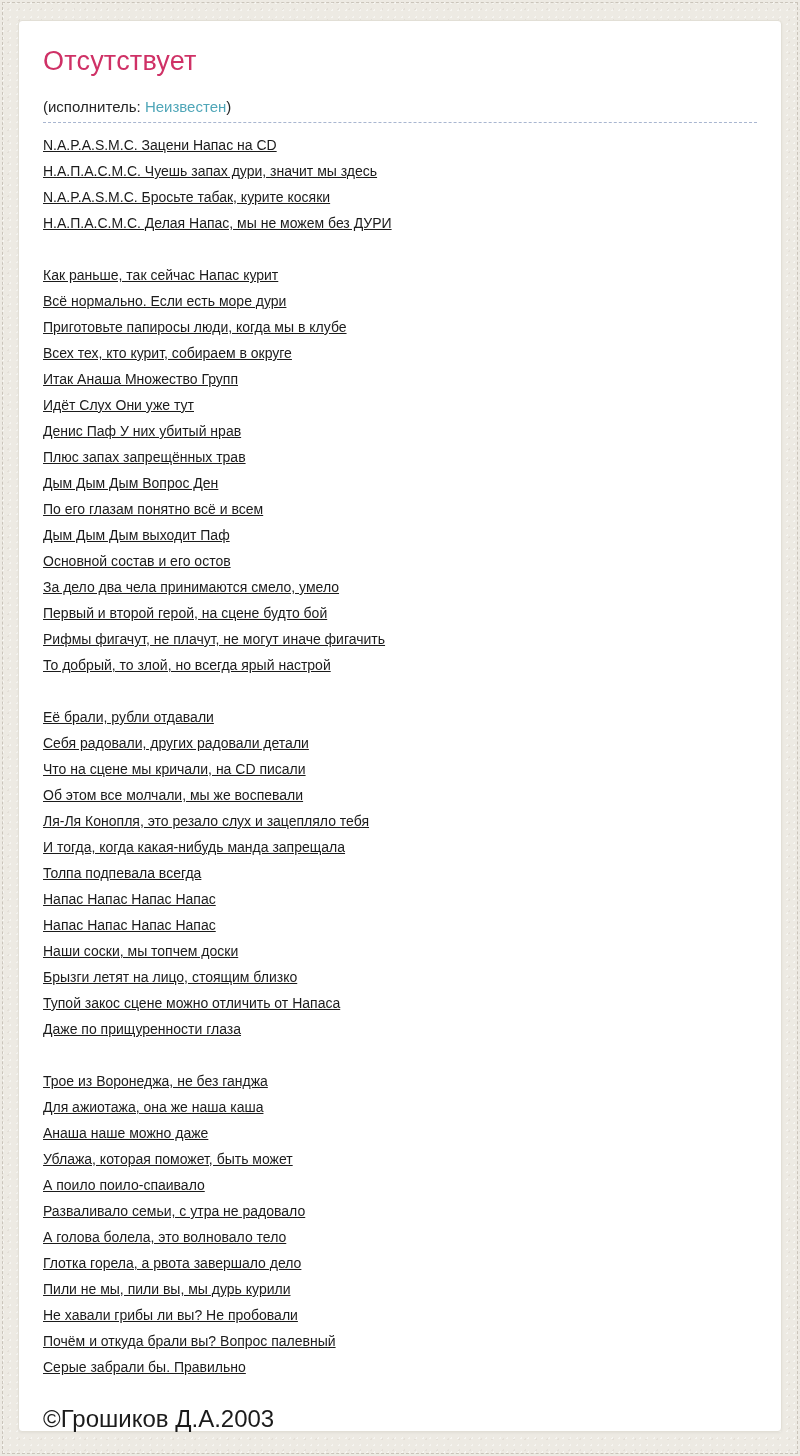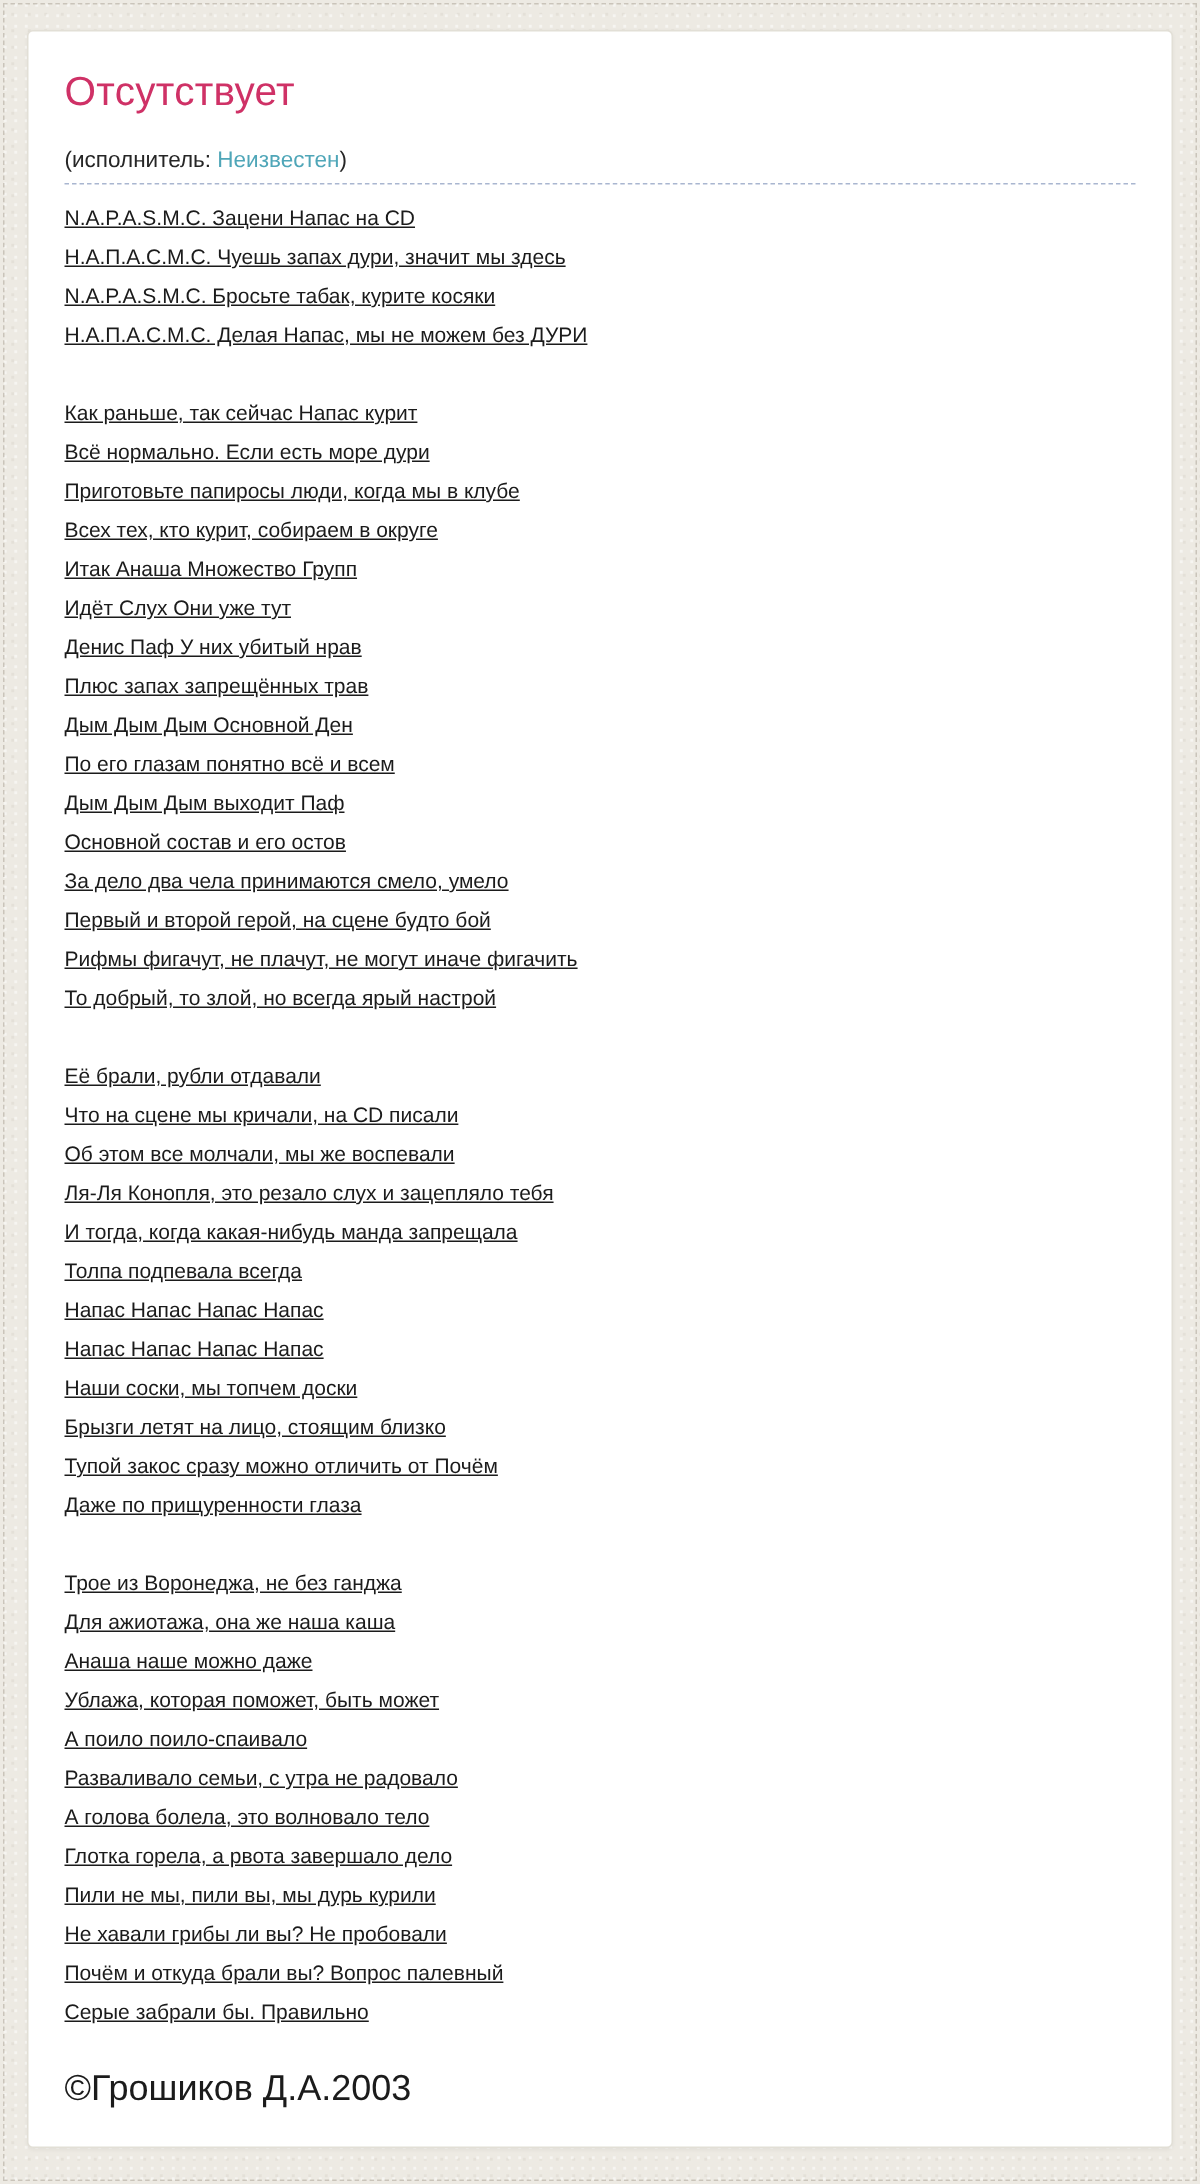--- a/index.html
+++ b/index.html
@@ -104,41 +104,42 @@
       </div>
       <div class="stanza">
         <p>Как раньше, так сейчас Напас курит</p>
         <p>Всё нормально. Если есть море дури</p>
         <p>Приготовьте папиросы люди, когда мы в клубе</p>
         <p>Всех тех, кто курит, собираем в округе</p>
         <p>Итак Анаша Множество Групп</p>
         <p>Идёт Слух Они уже тут</p>
         <p>Денис Паф У них убитый нрав</p>
         <p>Плюс запах запрещённых трав</p>
-        <p>Дым Дым Дым Основной Ден</p>
+        <p>Дым Дым Дым Вопрос Ден</p>
         <p>По его глазам понятно всё и всем</p>
         <p>Дым Дым Дым выходит Паф</p>
         <p>Основной состав и его остов</p>
         <p>За дело два чела принимаются смело, умело</p>
         <p>Первый и второй герой, на сцене будто бой</p>
         <p>Рифмы фигачут, не плачут, не могут иначе фигачить</p>
         <p>То добрый, то злой, но всегда ярый настрой</p>
       </div>
       <div class="stanza">
         <p>Её брали, рубли отдавали</p>
+        <p>Себя радовали, других радовали детали</p>
         <p>Что на сцене мы кричали, на CD писали</p>
         <p>Об этом все молчали, мы же воспевали</p>
         <p>Ля-Ля Конопля, это резало слух и зацепляло тебя</p>
         <p>И тогда, когда какая-нибудь манда запрещала</p>
         <p>Толпа подпевала всегда</p>
         <p>Напас Напас Напас Напас</p>
         <p>Напас Напас Напас Напас</p>
         <p>Наши соски, мы топчем доски</p>
         <p>Брызги летят на лицо, стоящим близко</p>
-        <p>Тупой закос сразу можно отличить от Почём</p>
+        <p>Тупой закос сцене можно отличить от Напаса</p>
         <p>Даже по прищуренности глаза</p>
       </div>
       <div class="stanza">
         <p>Трое из Воронеджа, не без ганджа</p>
         <p>Для ажиотажа, она же наша каша</p>
         <p>Анаша наше можно даже</p>
         <p>Ублажа, которая поможет, быть может</p>
         <p>А поило поило-спаивало</p>
         <p>Разваливало семьи, с утра не радовало</p>
         <p>А голова болела, это волновало тело</p>

